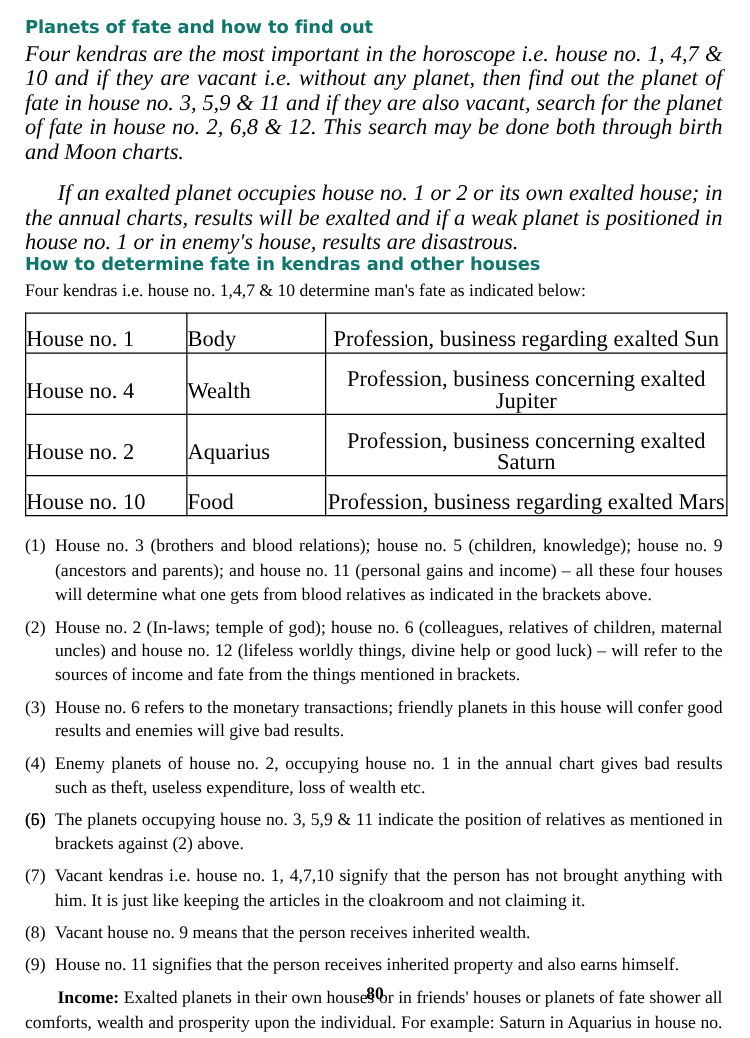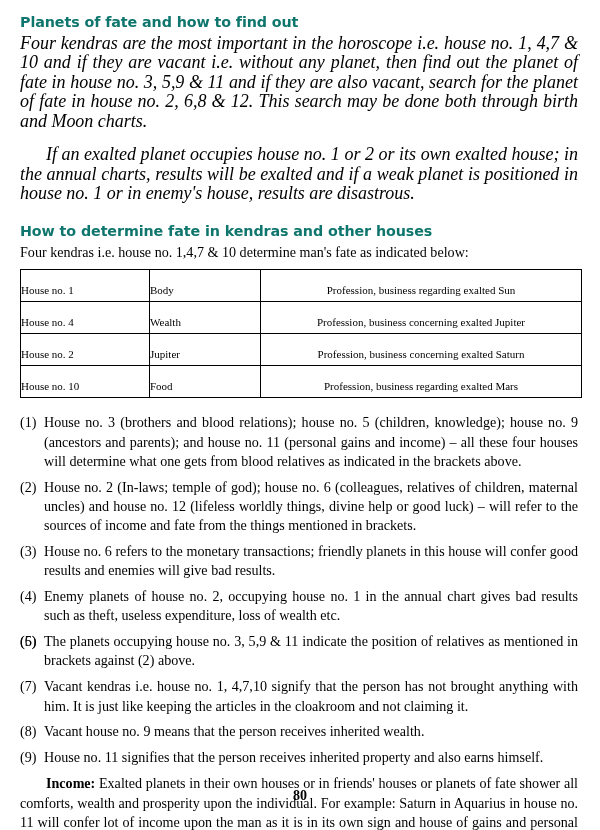--- a/index.html
+++ b/index.html
@@ -24,21 +24,20 @@
   h2.section-heading {
     font-family: "DejaVu Sans", "Liberation Sans", sans-serif;
     font-weight: bold;
     font-size: 14.3px;
     line-height: 1.18;
     margin: 0 0 3px 0;
     letter-spacing: -0.1px;
     color: #0f766e;
   }
   h2.section-heading.second {
-    margin-top: 19px;
   }
   p.body-para {
     font-size: 18px;
     line-height: 19.5px;
     margin: 0;
     text-align: justify;
     text-justify: inter-word;
     letter-spacing: -0.02px;
     font-style: italic;
   }
@@ -53,21 +52,21 @@
     text-align: left;
   }
   table.fate-table {
     border-collapse: collapse;
     width: 558px;
     margin: 0 0 0 0;
     table-layout: fixed;
   }
   table.fate-table td {
     border: 1px solid #000000;
-    font-size: 11px;
+    font-size: 18px;
     line-height: 17px;
     padding: 12px 0 2px 0;
     height: 17px;
     vertical-align: middle;
   }
   td.col-house {
     width: 128px;
     padding-left: 12px;
     text-align: left;
   }
@@ -149,21 +148,21 @@
         <td class="col-attr">Body</td>
         <td class="col-desc">Profession, business regarding exalted Sun</td>
       </tr>
       <tr>
         <td class="col-house">House no. 4</td>
         <td class="col-attr">Wealth</td>
         <td class="col-desc">Profession, business concerning exalted Jupiter</td>
       </tr>
       <tr>
         <td class="col-house">House no. 2</td>
-        <td class="col-attr">Jupiter</td>
+        <td class="col-attr">Aquarius</td>
         <td class="col-desc">Profession, business concerning exalted Saturn</td>
       </tr>
       <tr>
         <td class="col-house">House no. 10</td>
         <td class="col-attr">Food</td>
         <td class="col-desc">Profession, business regarding exalted Mars</td>
       </tr>
     </tbody>
   </table>
 

